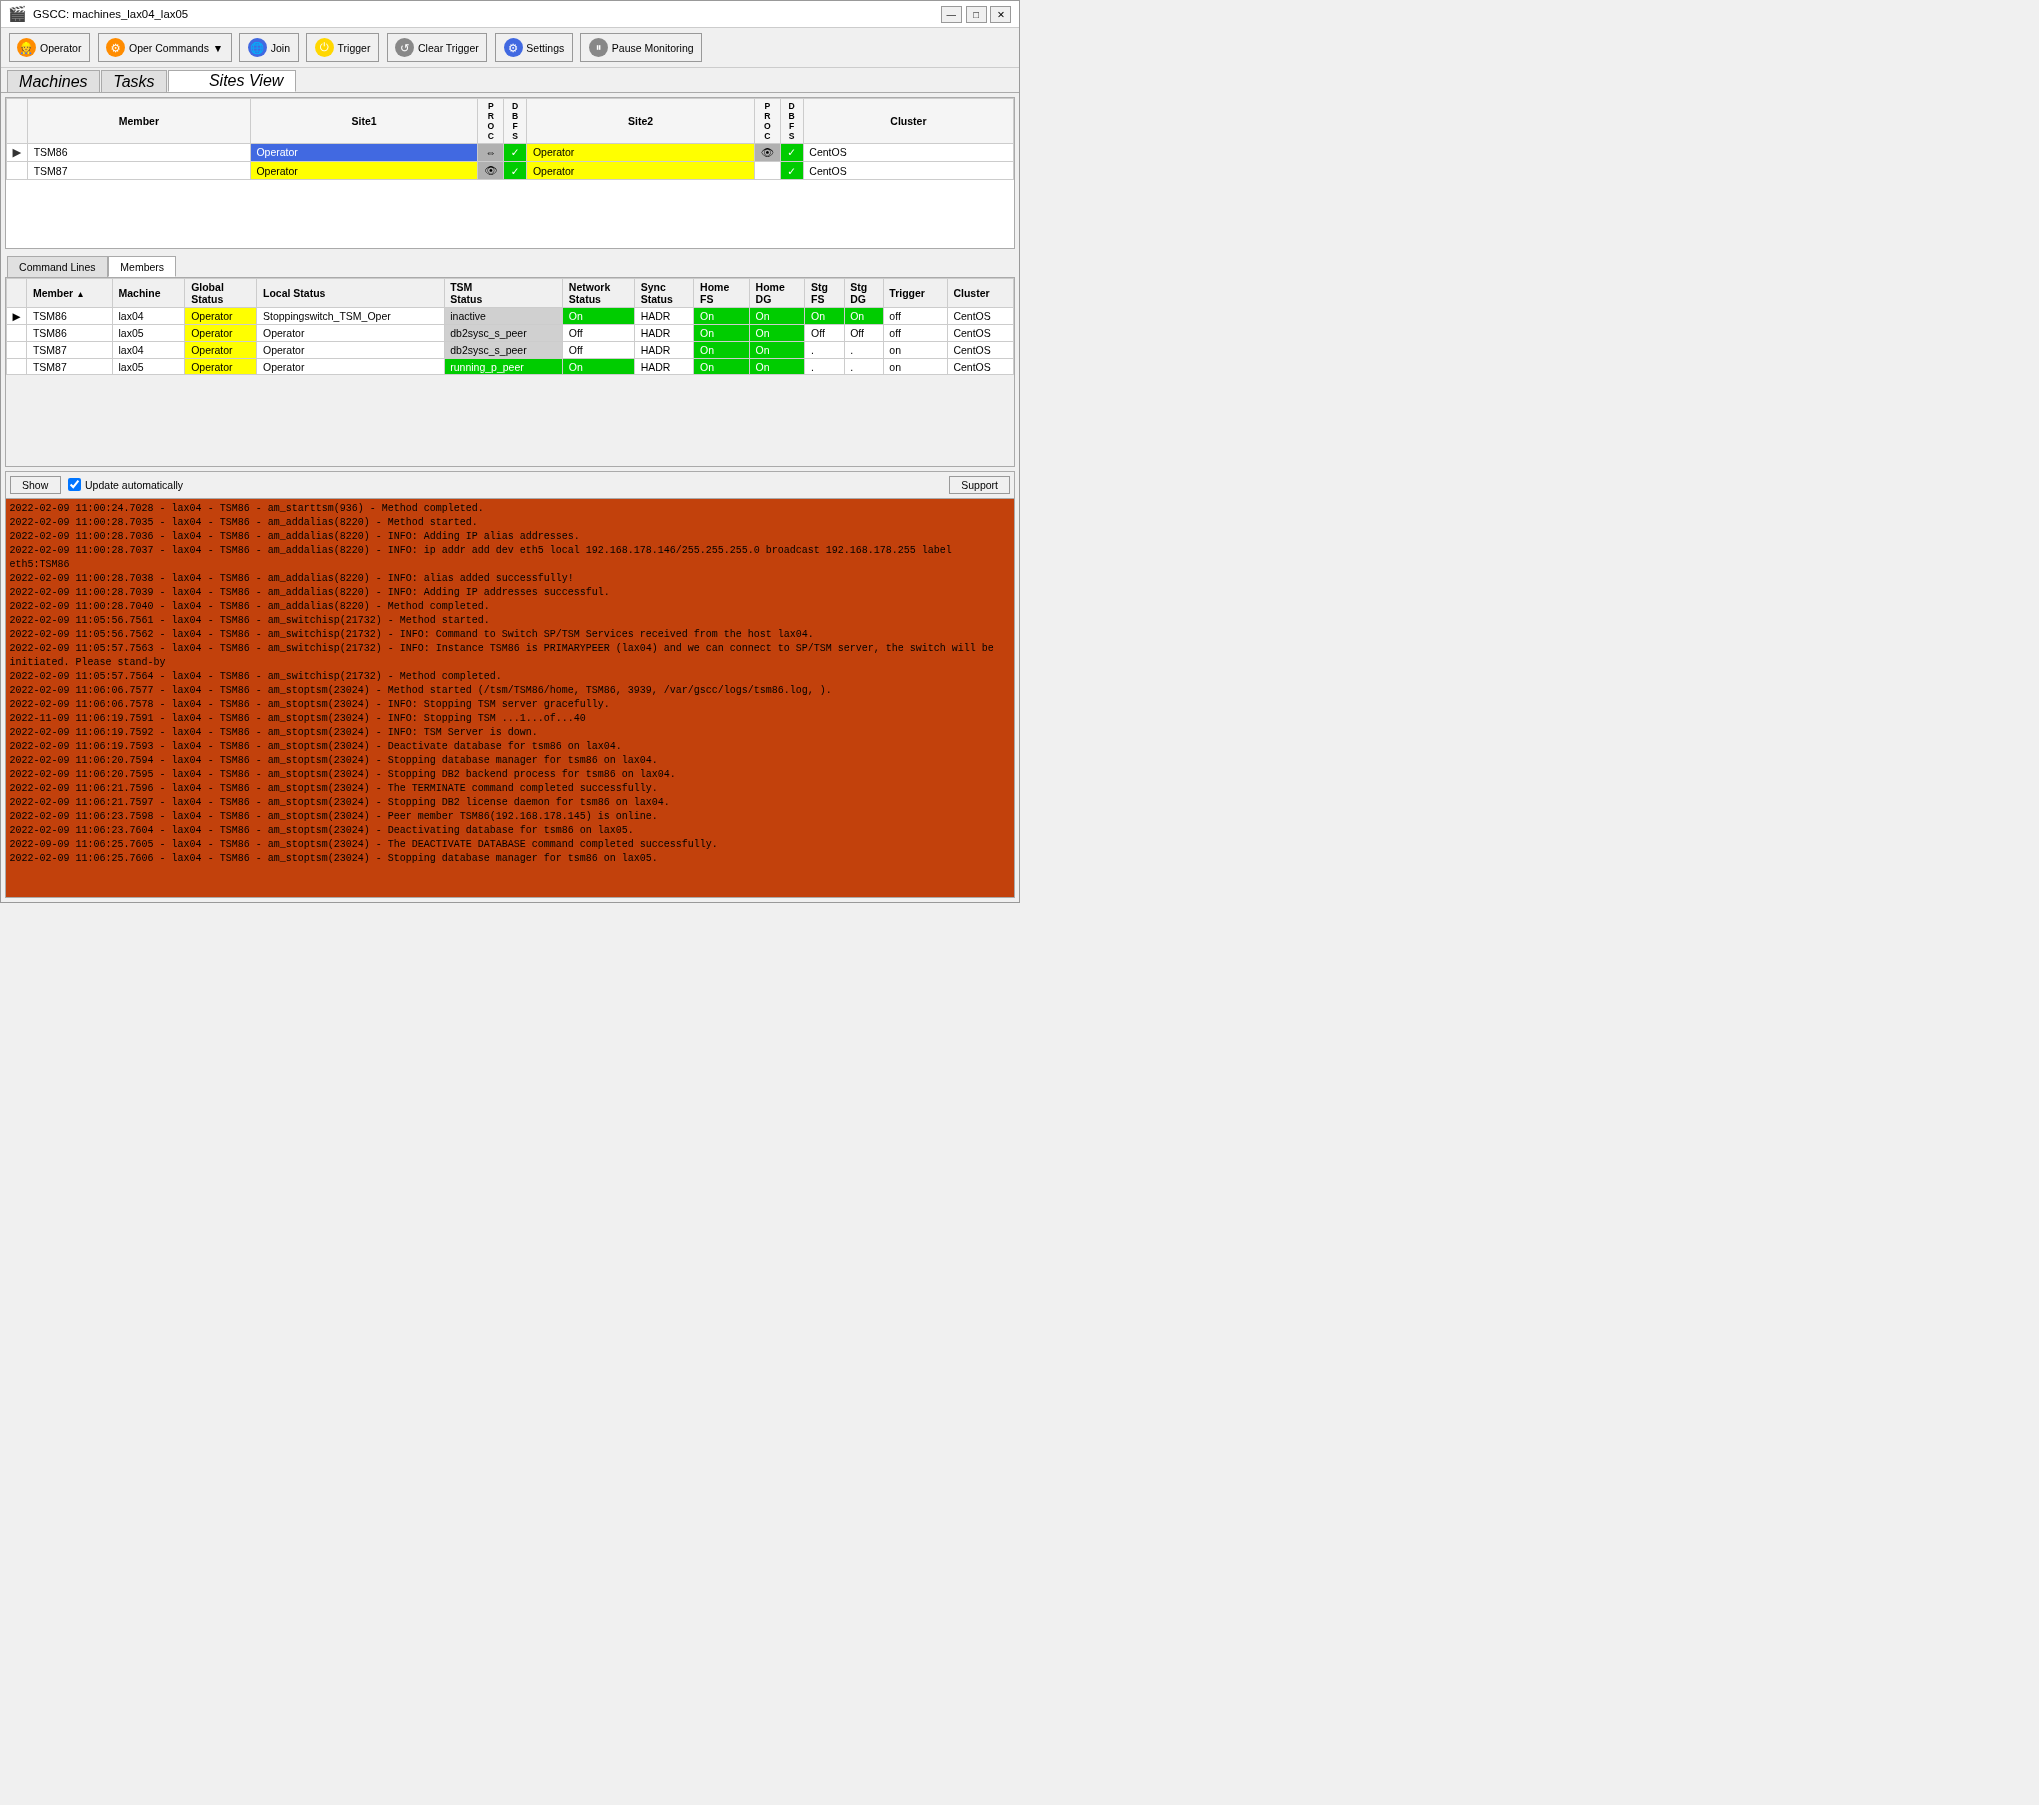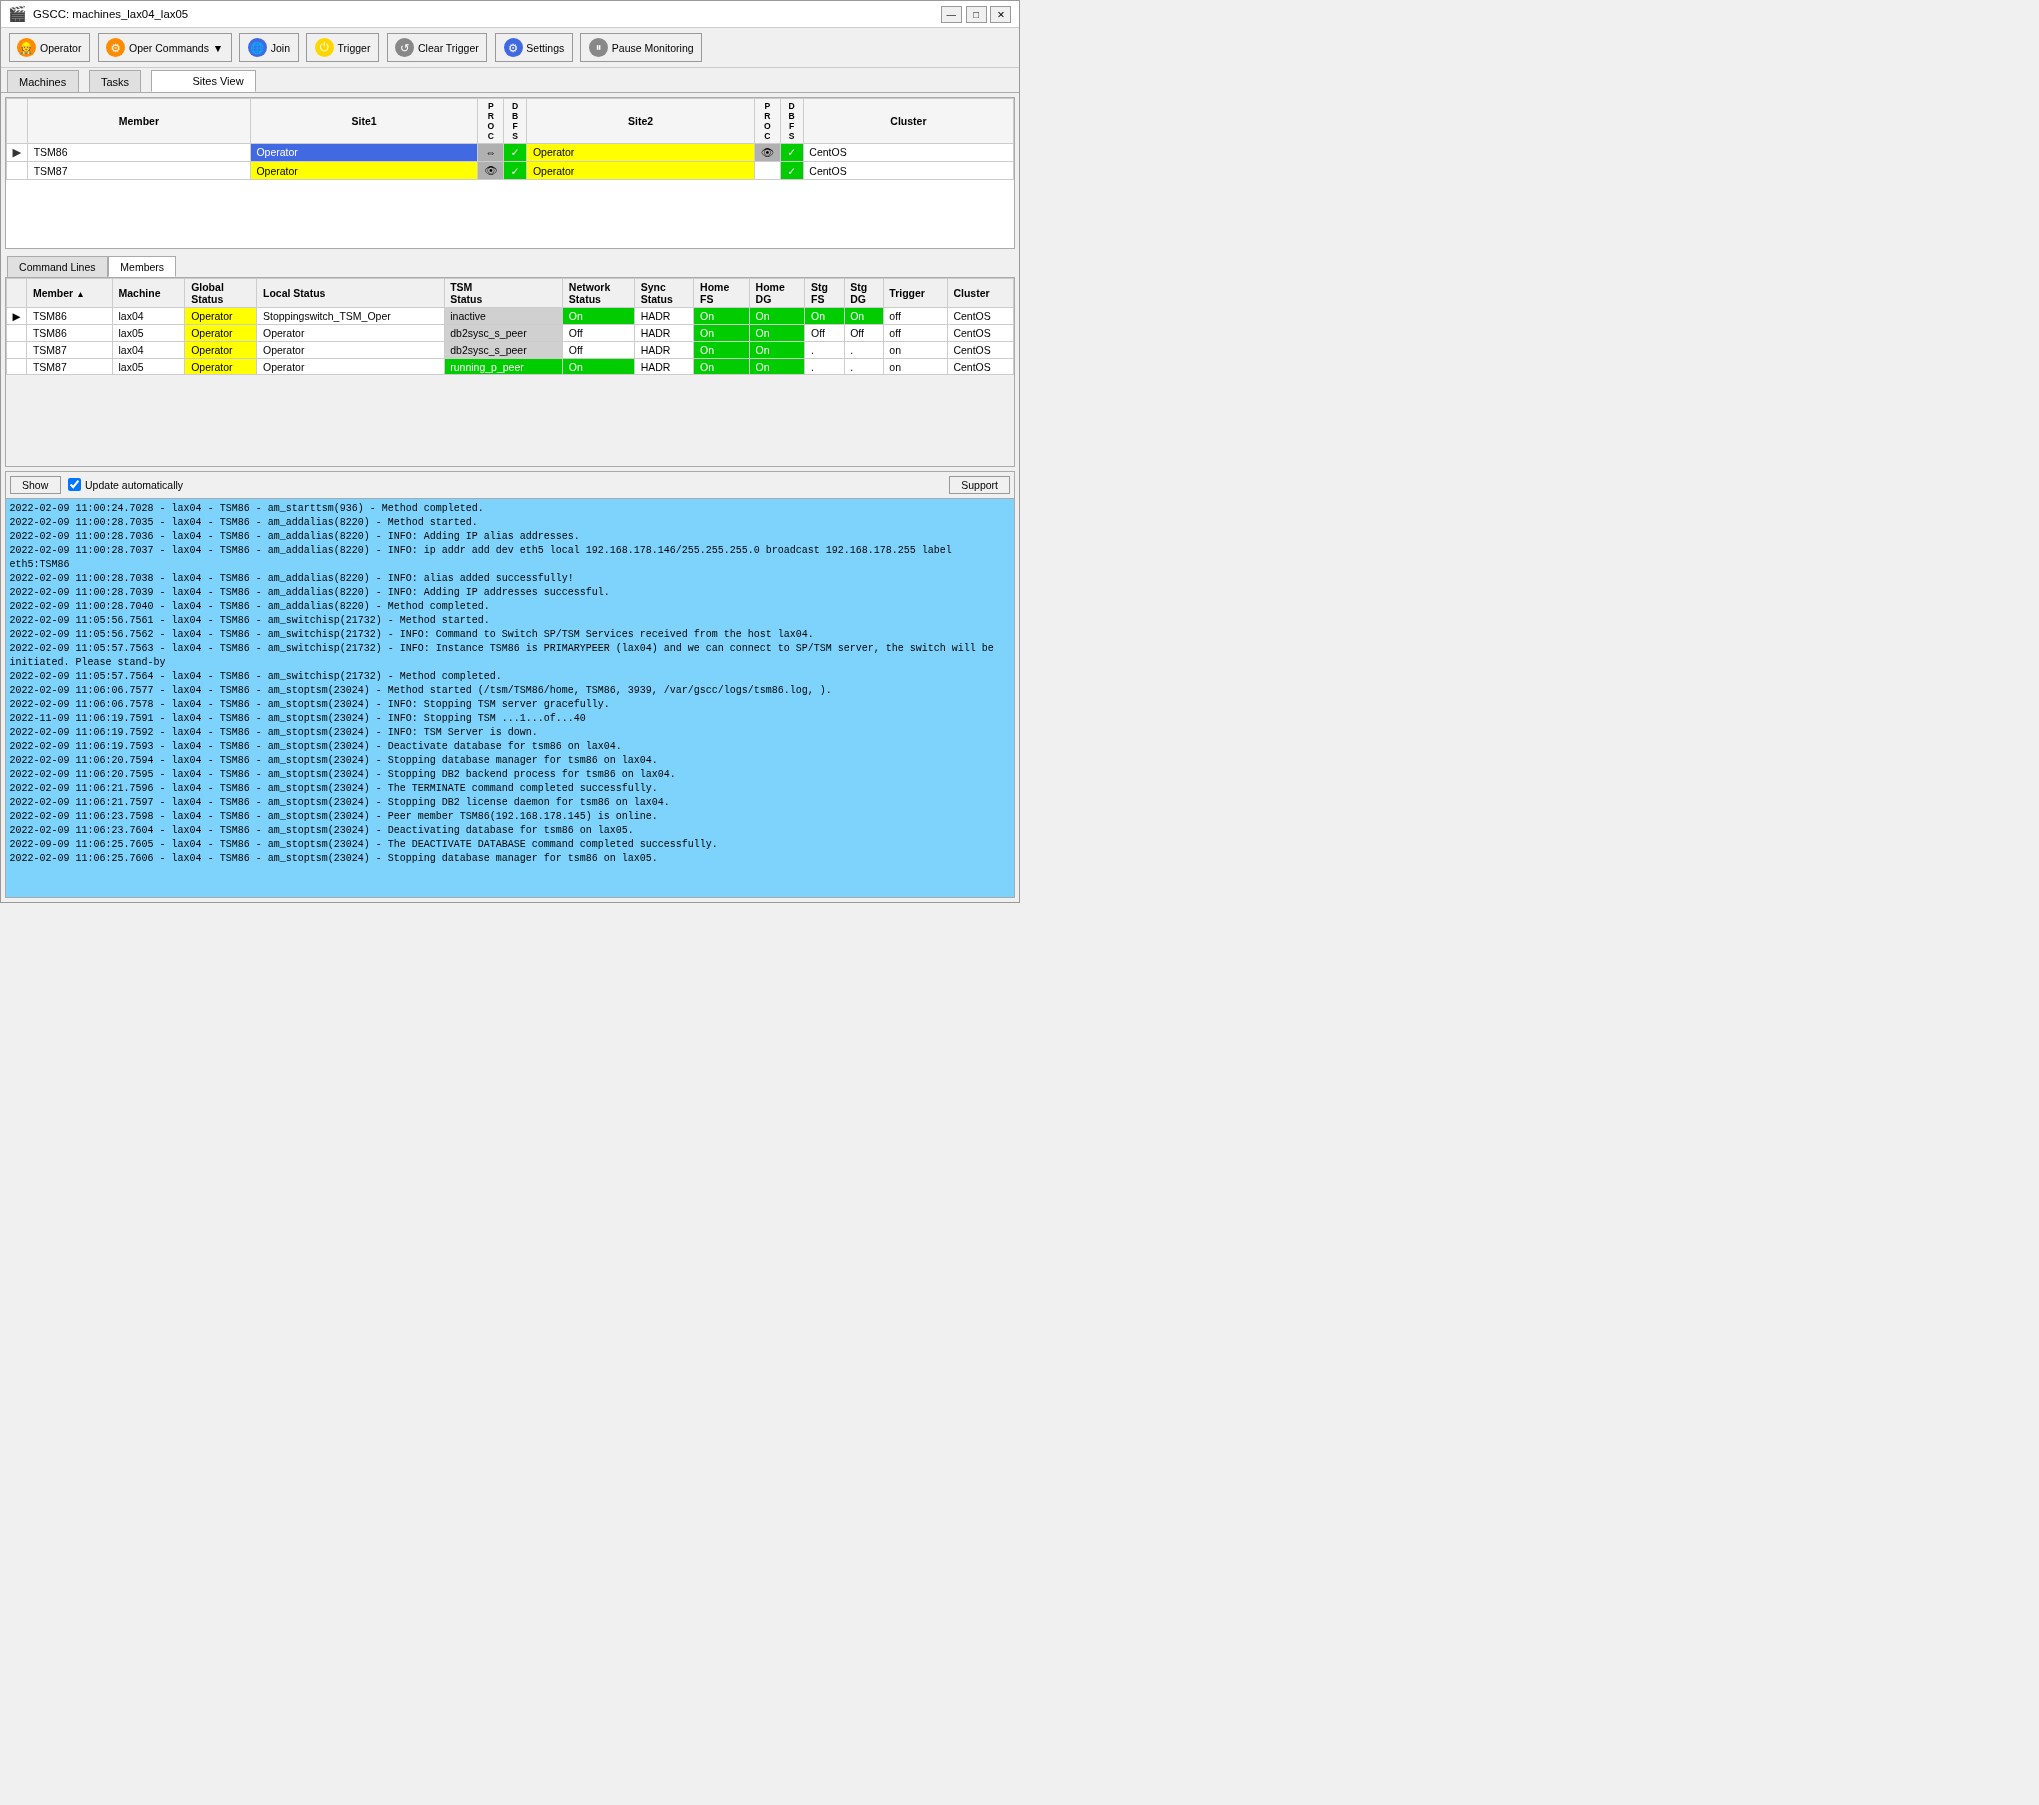--- a/index.html
+++ b/index.html
@@ -94,25 +94,26 @@
       align-items: flex-end;
       padding: 0 5.7px;
       height: 25px;
     }
     .tab {
       padding: 2.9px 11.4px;
       border: 1px solid #aaa;
       border-bottom: none;
       background: #e0e0e0;
       cursor: pointer;
-      font-size: 11px;
-      margin-right: 10px;
+      font-size: 16px;
+      margin-right: 1px;
       height: 22px;
       display: flex;
       align-items: center;
+      font-style: italic;
     }
     .tab.active {
       background: #fff;
       border-bottom: 1px solid #fff;
       padding-left: 40px;
     }
     .panel {
       background: #fff;
       border: 1px solid #aaa;
       margin: 3.8px;
@@ -216,21 +217,21 @@
     }
     .support-btn {
       padding: 1.9px 11.4px;
       background: #f0f0f0;
       border: 1px solid #999;
       cursor: pointer;
       font-size: 10.5px;
     }
     .log-area {
       flex: 1;
-      background: #7dd3fc;
+      background: #c2410c;
       border: 1px solid #aaa;
       overflow-y: scroll;
       font-family: 'Courier New', monospace;
       font-size: 10px;
       padding: 3.8px;
       line-height: 1.4;
     }
     .log-line { white-space: pre-wrap; }
     .checkbox-label {
       display: flex;

